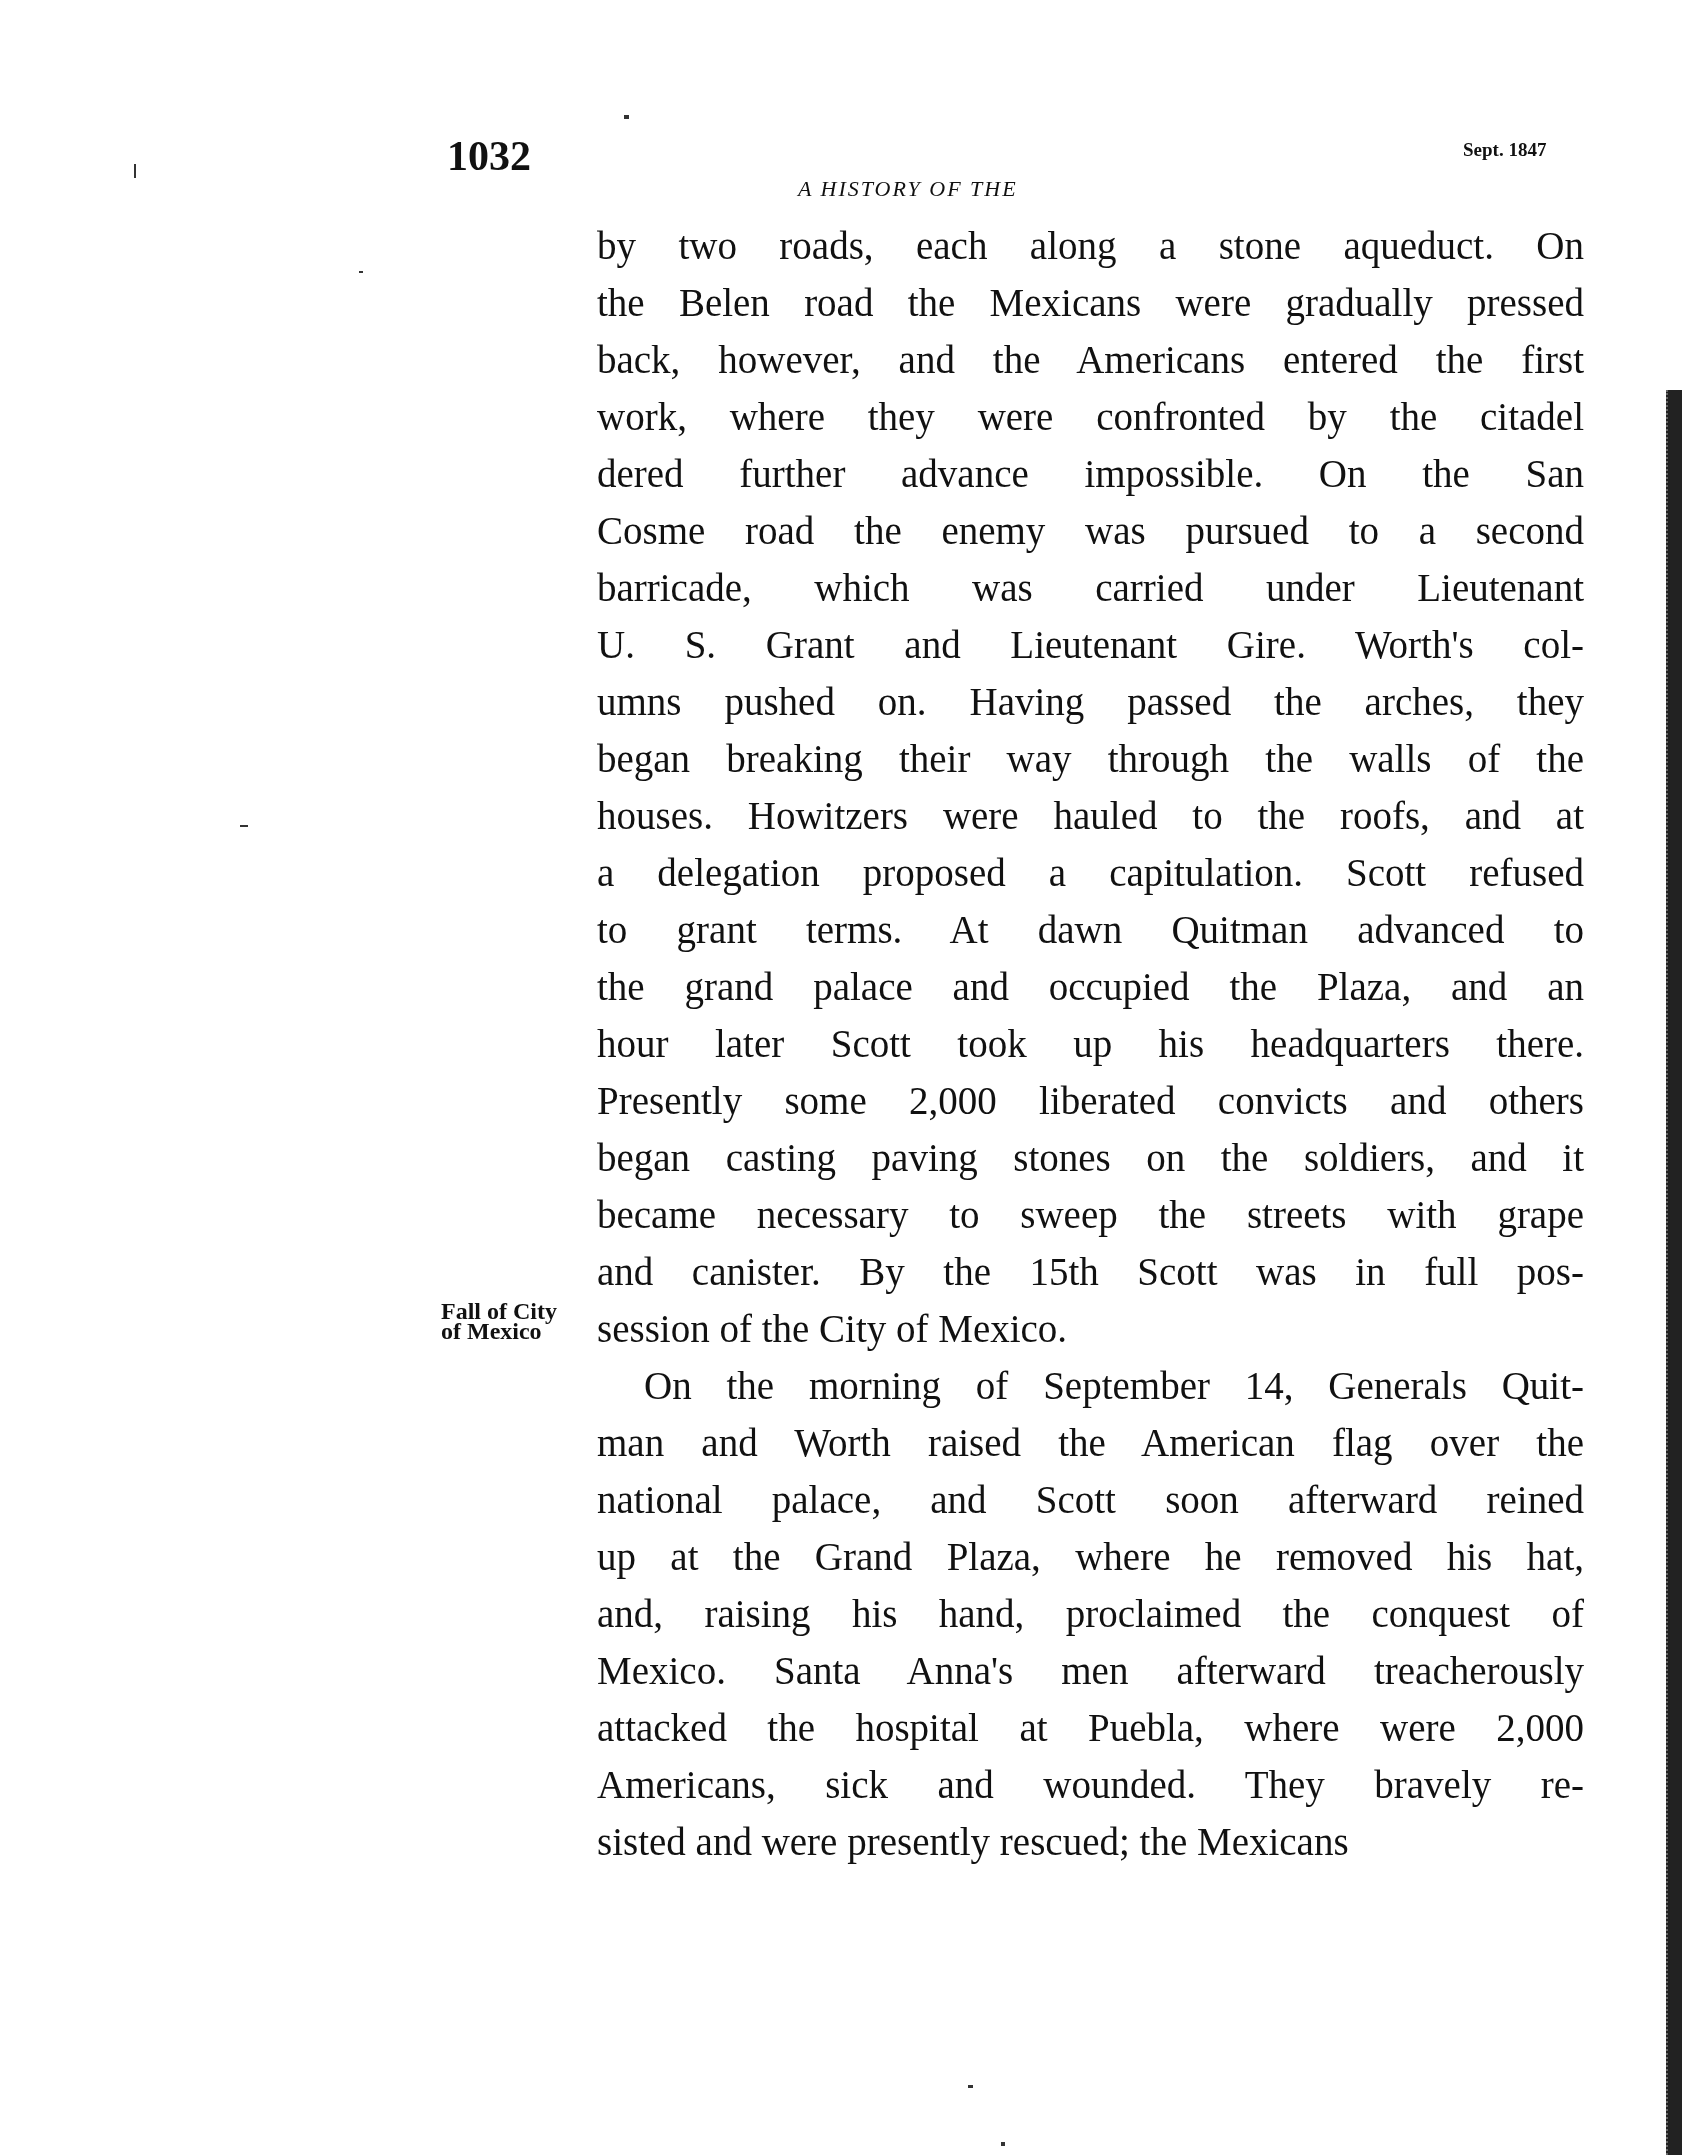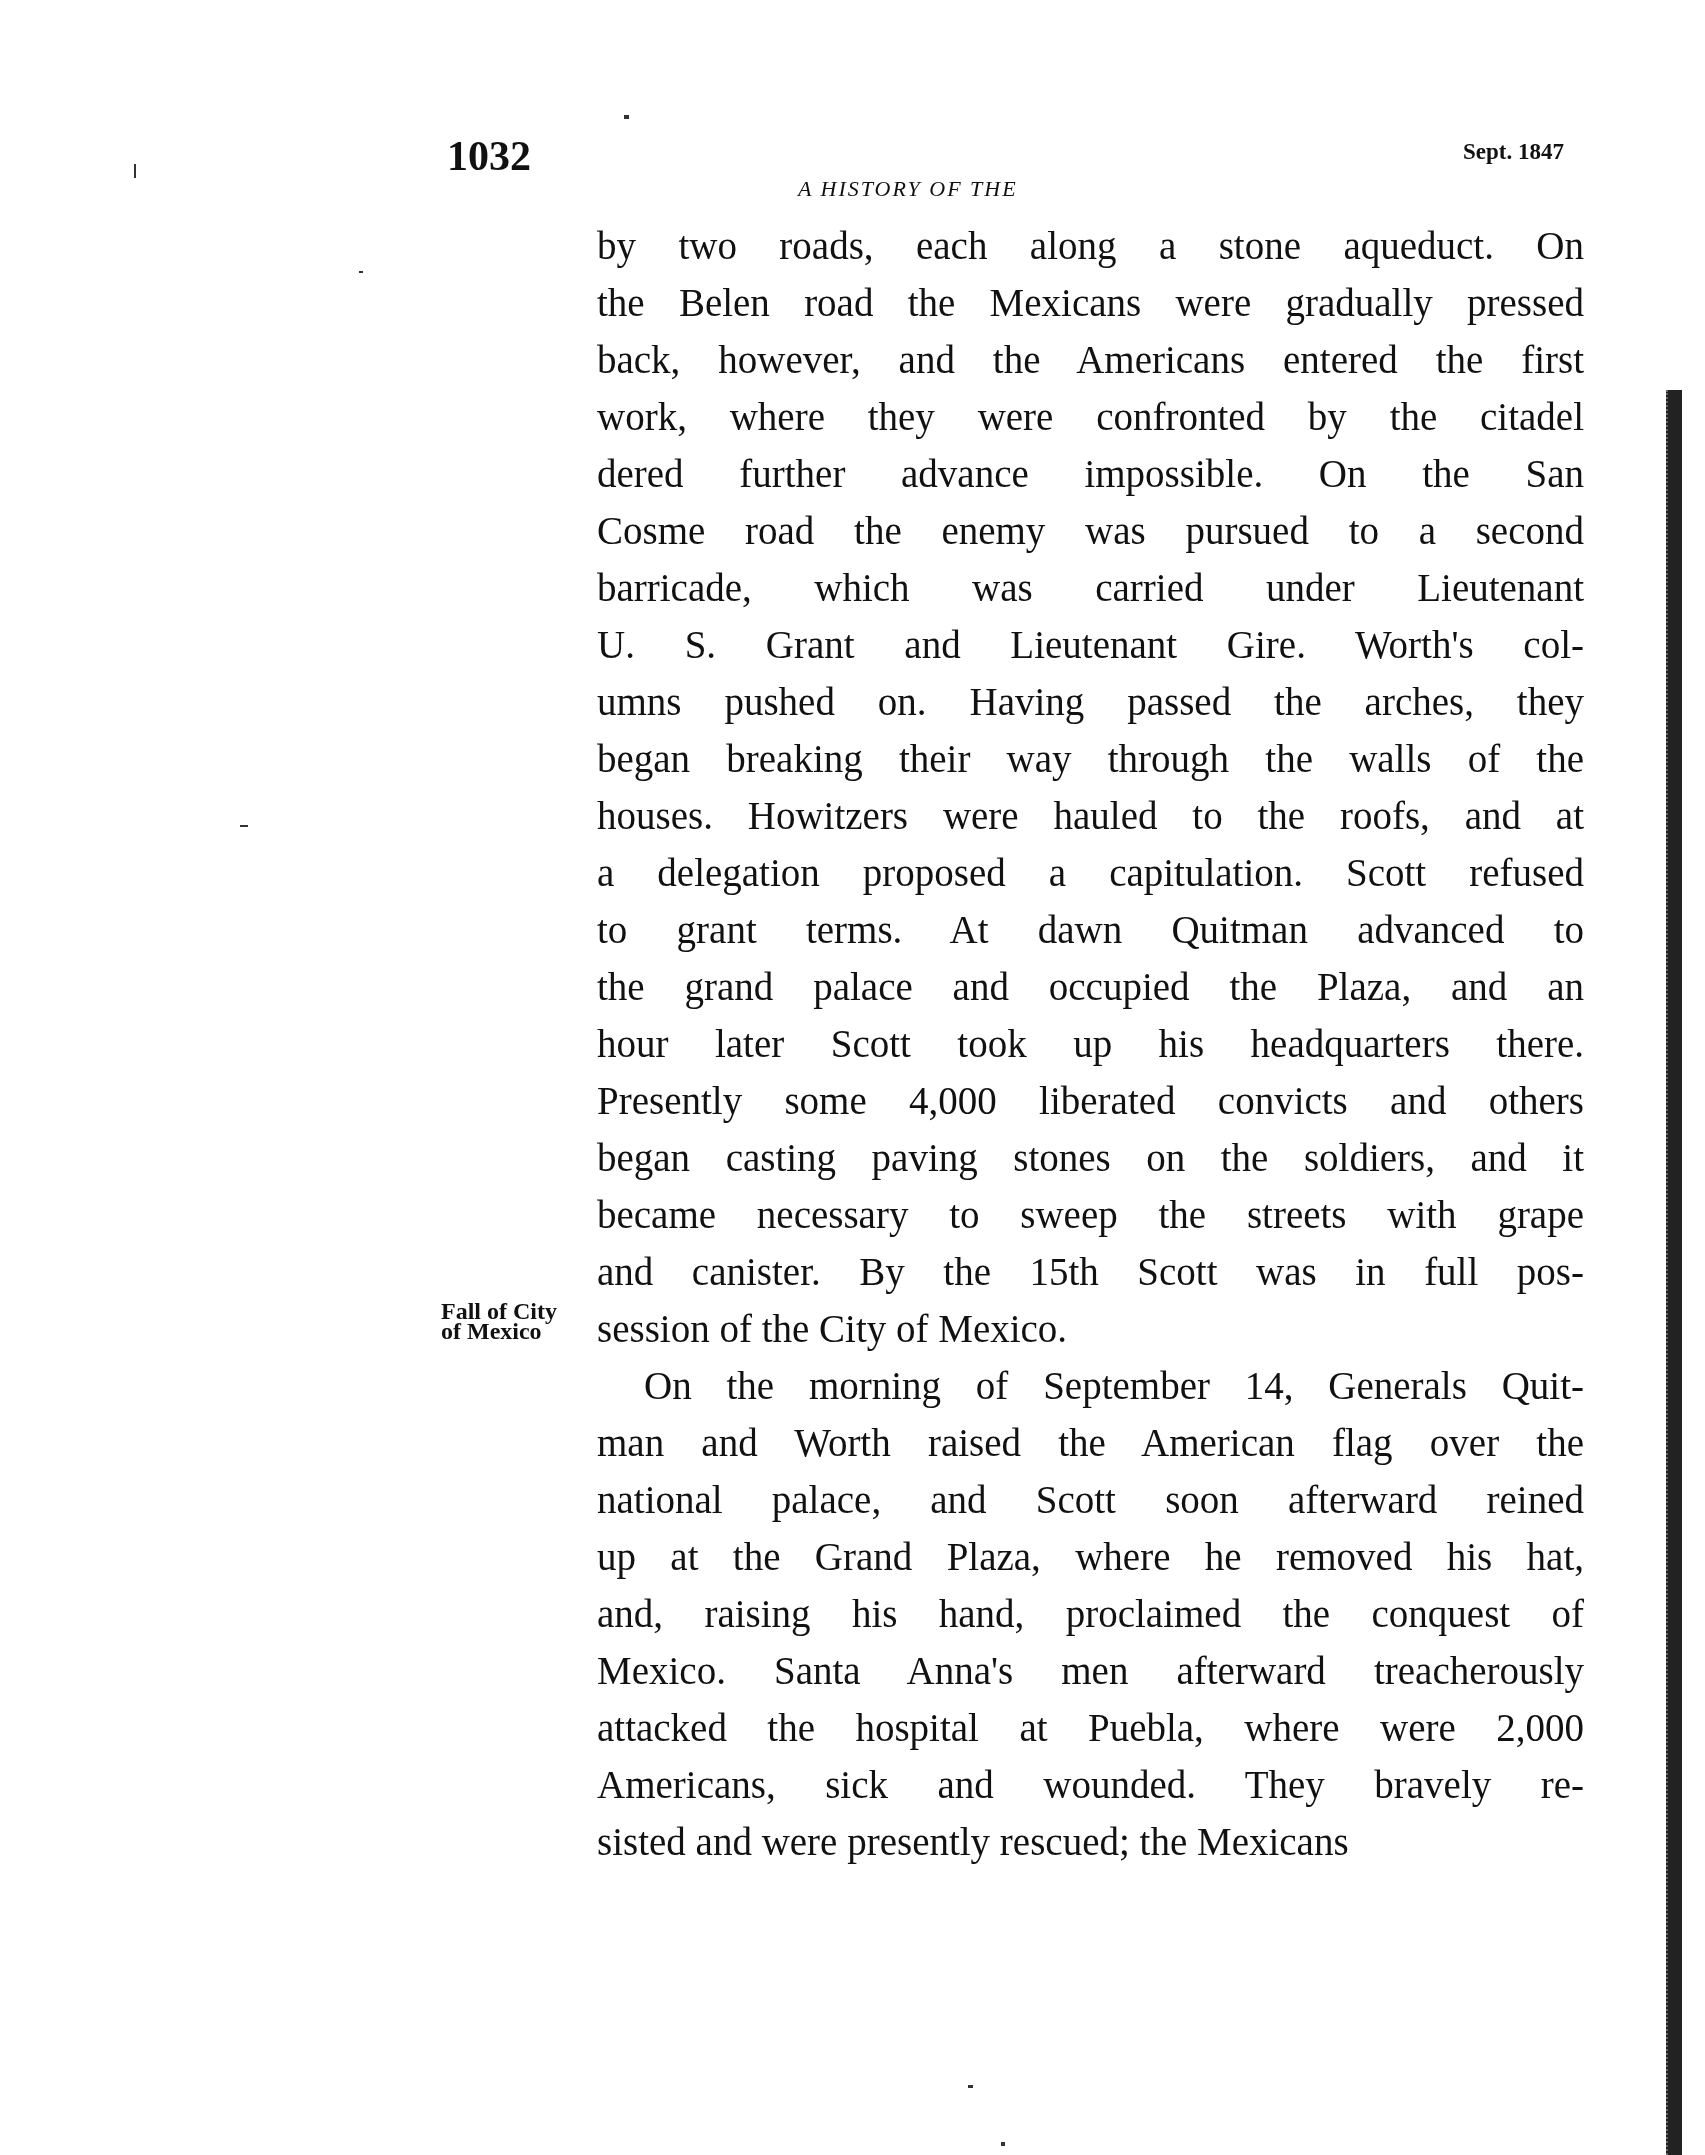--- a/index.html
+++ b/index.html
@@ -1,20 +1,20 @@
 <!DOCTYPE html>
 <html><head>
 <meta charset="utf-8">
 <style>
   html,body{margin:0;padding:0;background:#fff;}
   body{width:1706px;height:2155px;position:relative;overflow:hidden;font-family:"Liberation Serif","DejaVu Serif",serif;color:#111;}
   .hdr{position:absolute;top:132px;font-size:33px;}
   #pno{left:447px;font-weight:bold;font-size:42px;}
   #rt{left:798px;font-style:italic;letter-spacing:2px;font-size:22px;margin-top:44px;}
-  #dt{left:1463px;font-size:23px;top:139px;font-weight:bold;text-align:right;}
+  #dt{left:1463px;font-size:19px;top:139px;font-weight:bold;text-align:right;}
   .body{position:absolute;left:597px;top:217px;width:987px;font-size:39px;line-height:57px;}
   .line{display:block;white-space:nowrap;text-align:justify;text-align-last:justify;height:57px;}
   .line.last{text-align-last:left;}
   .line.indent{padding-left:47px;}
   .margin-note{position:absolute;left:441px;top:1302px;font-size:24px;line-height:19.5px;font-weight:bold;}
   .strip{position:absolute;left:1666px;top:390px;width:13.7px;height:1765px;background:#222;border-left:2.9px dotted #666;}
   .speck{position:absolute;background:#333;}
 </style>
 </head>
 <body>
@@ -37,21 +37,21 @@
     <span class="line">Cosme road the enemy was pursued to a second</span>
     <span class="line">barricade, which was carried under Lieutenant</span>
     <span class="line">U. S. Grant and Lieutenant Gire. Worth's col-</span>
     <span class="line">umns pushed on. Having passed the arches, they</span>
     <span class="line">began breaking their way through the walls of the</span>
     <span class="line">houses. Howitzers were hauled to the roofs, and at</span>
     <span class="line">a delegation proposed a capitulation. Scott refused</span>
     <span class="line">to grant terms. At dawn Quitman advanced to</span>
     <span class="line">the grand palace and occupied the Plaza, and an</span>
     <span class="line">hour later Scott took up his headquarters there.</span>
-    <span class="line">Presently some 4,000 liberated convicts and others</span>
+    <span class="line">Presently some 2,000 liberated convicts and others</span>
     <span class="line">began casting paving stones on the soldiers, and it</span>
     <span class="line">became necessary to sweep the streets with grape</span>
     <span class="line">and canister. By the 15th Scott was in full pos-</span>
     <span class="line last">session of the City of Mexico.</span>
     <span class="line indent">On the morning of September 14, Generals Quit-</span>
     <span class="line">man and Worth raised the American flag over the</span>
     <span class="line">national palace, and Scott soon afterward reined</span>
     <span class="line">up at the Grand Plaza, where he removed his hat,</span>
     <span class="line">and, raising his hand, proclaimed the conquest of</span>
     <span class="line">Mexico. Santa Anna's men afterward treacherously</span>

